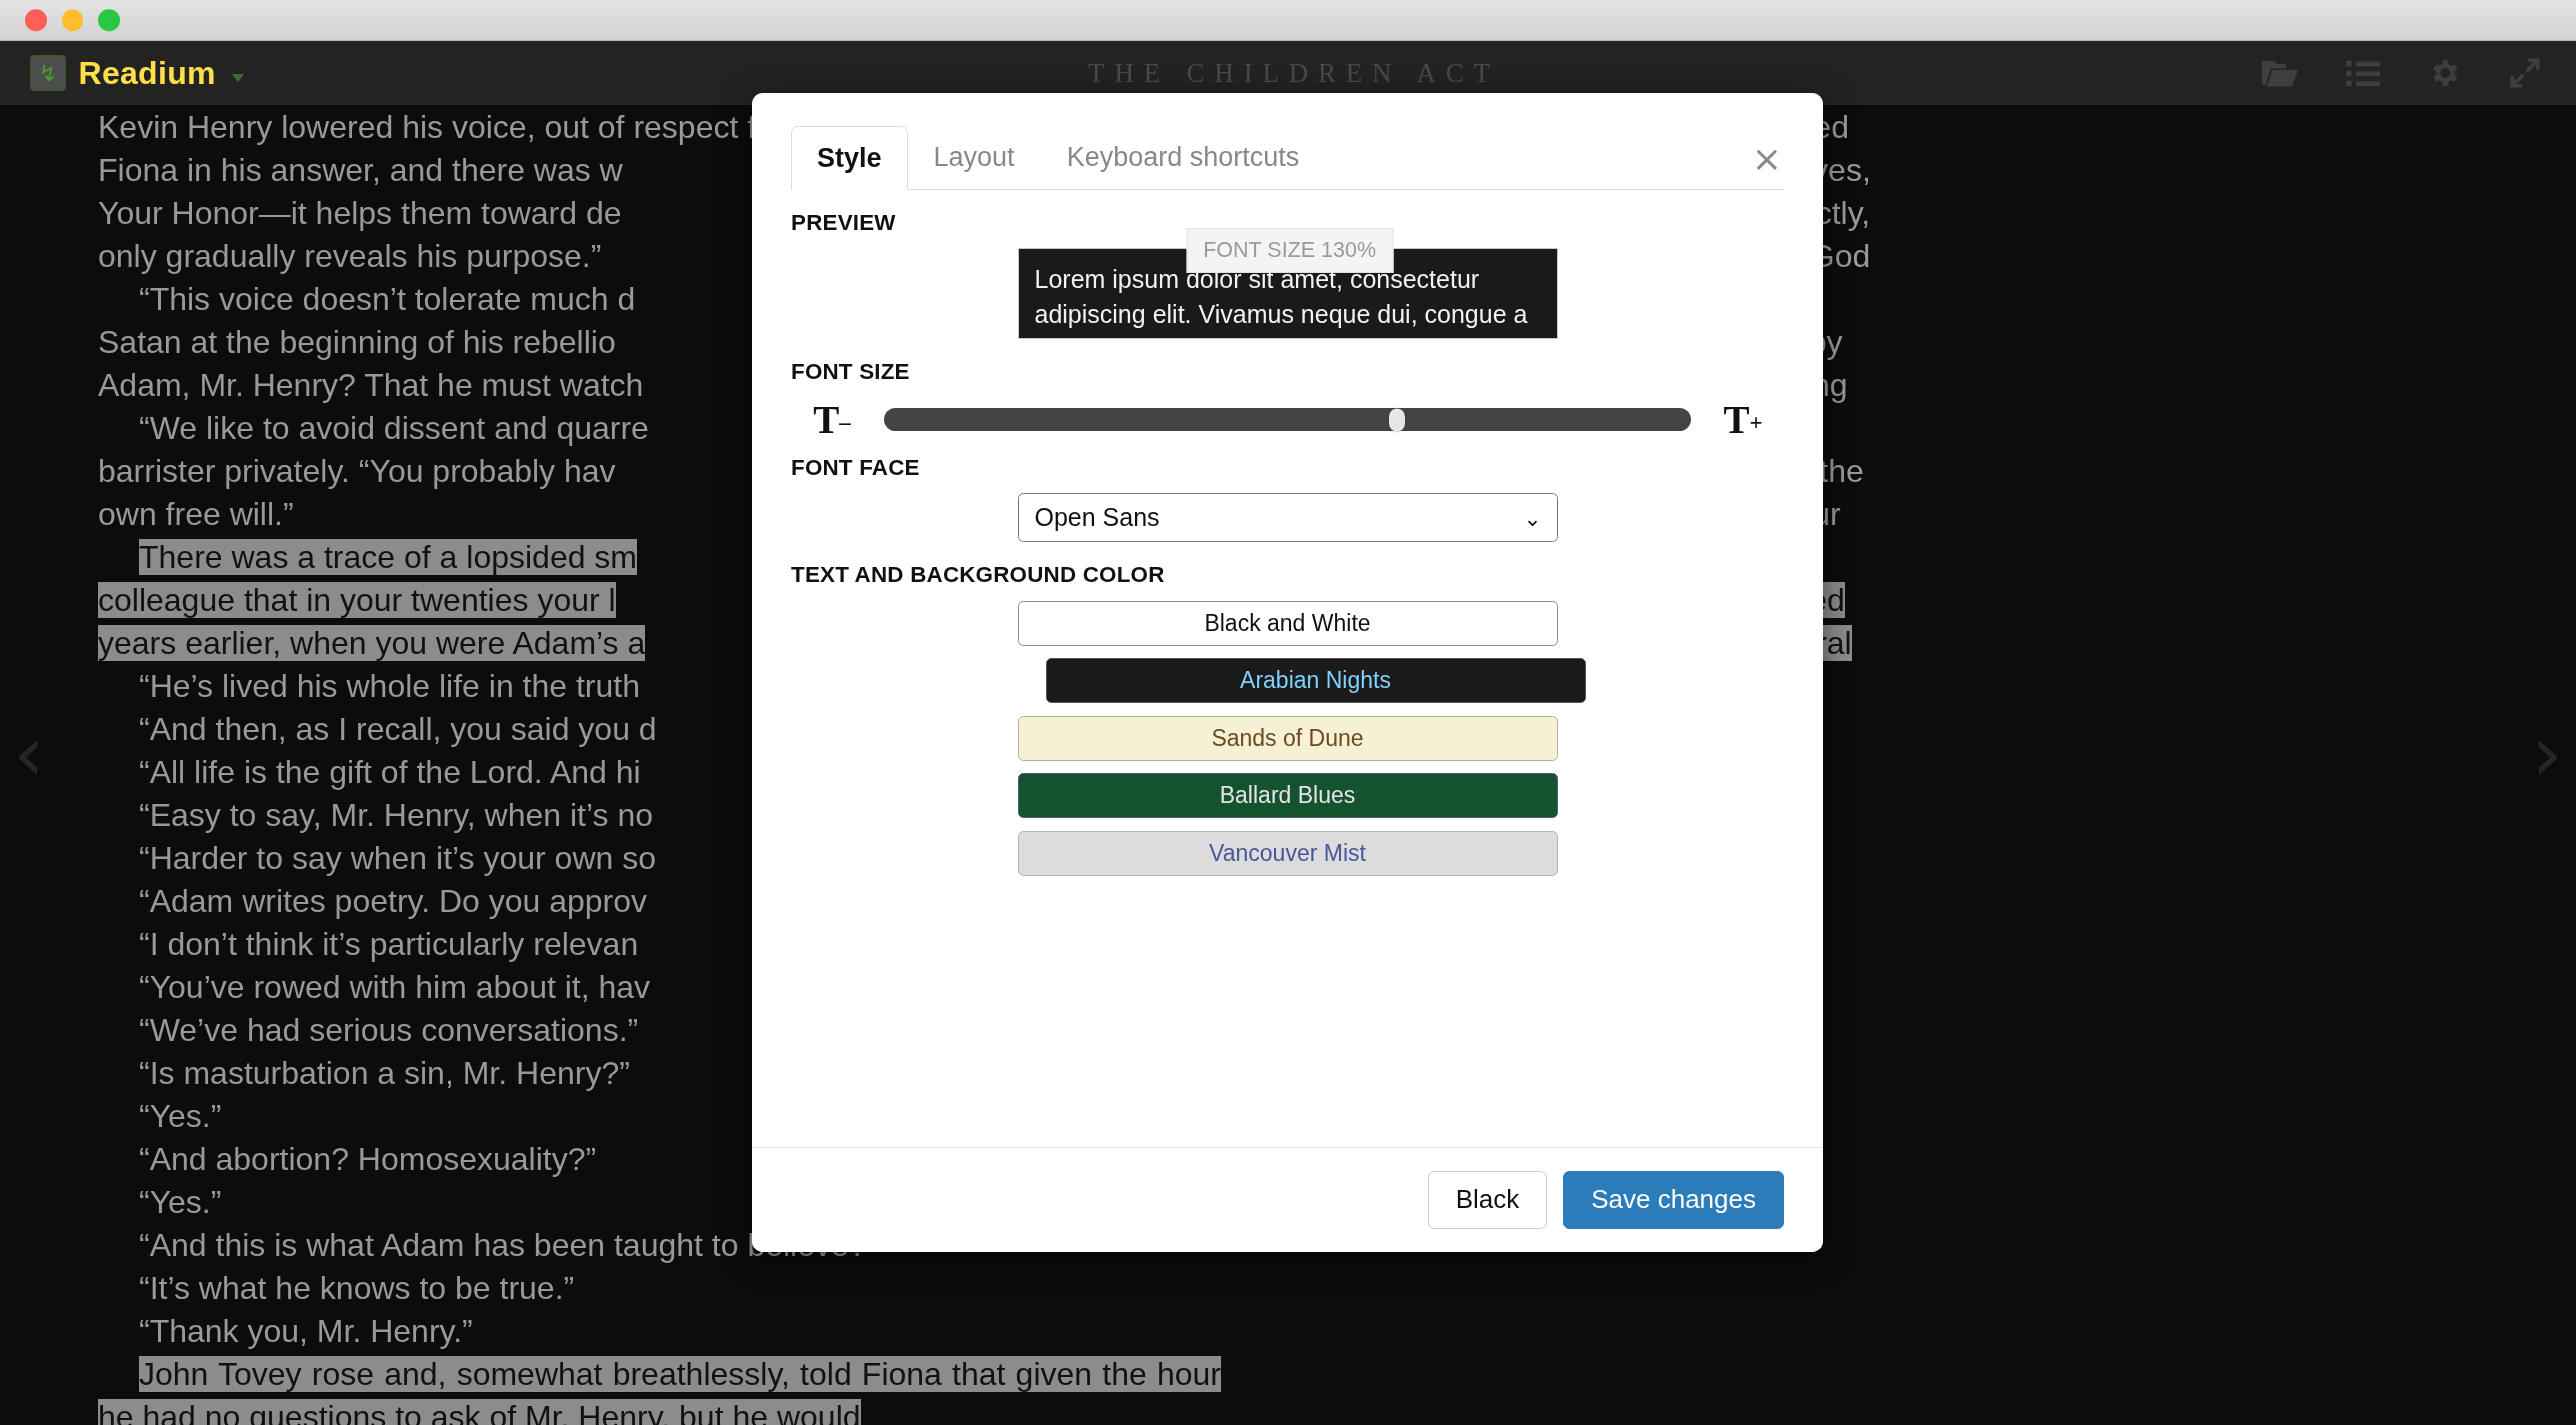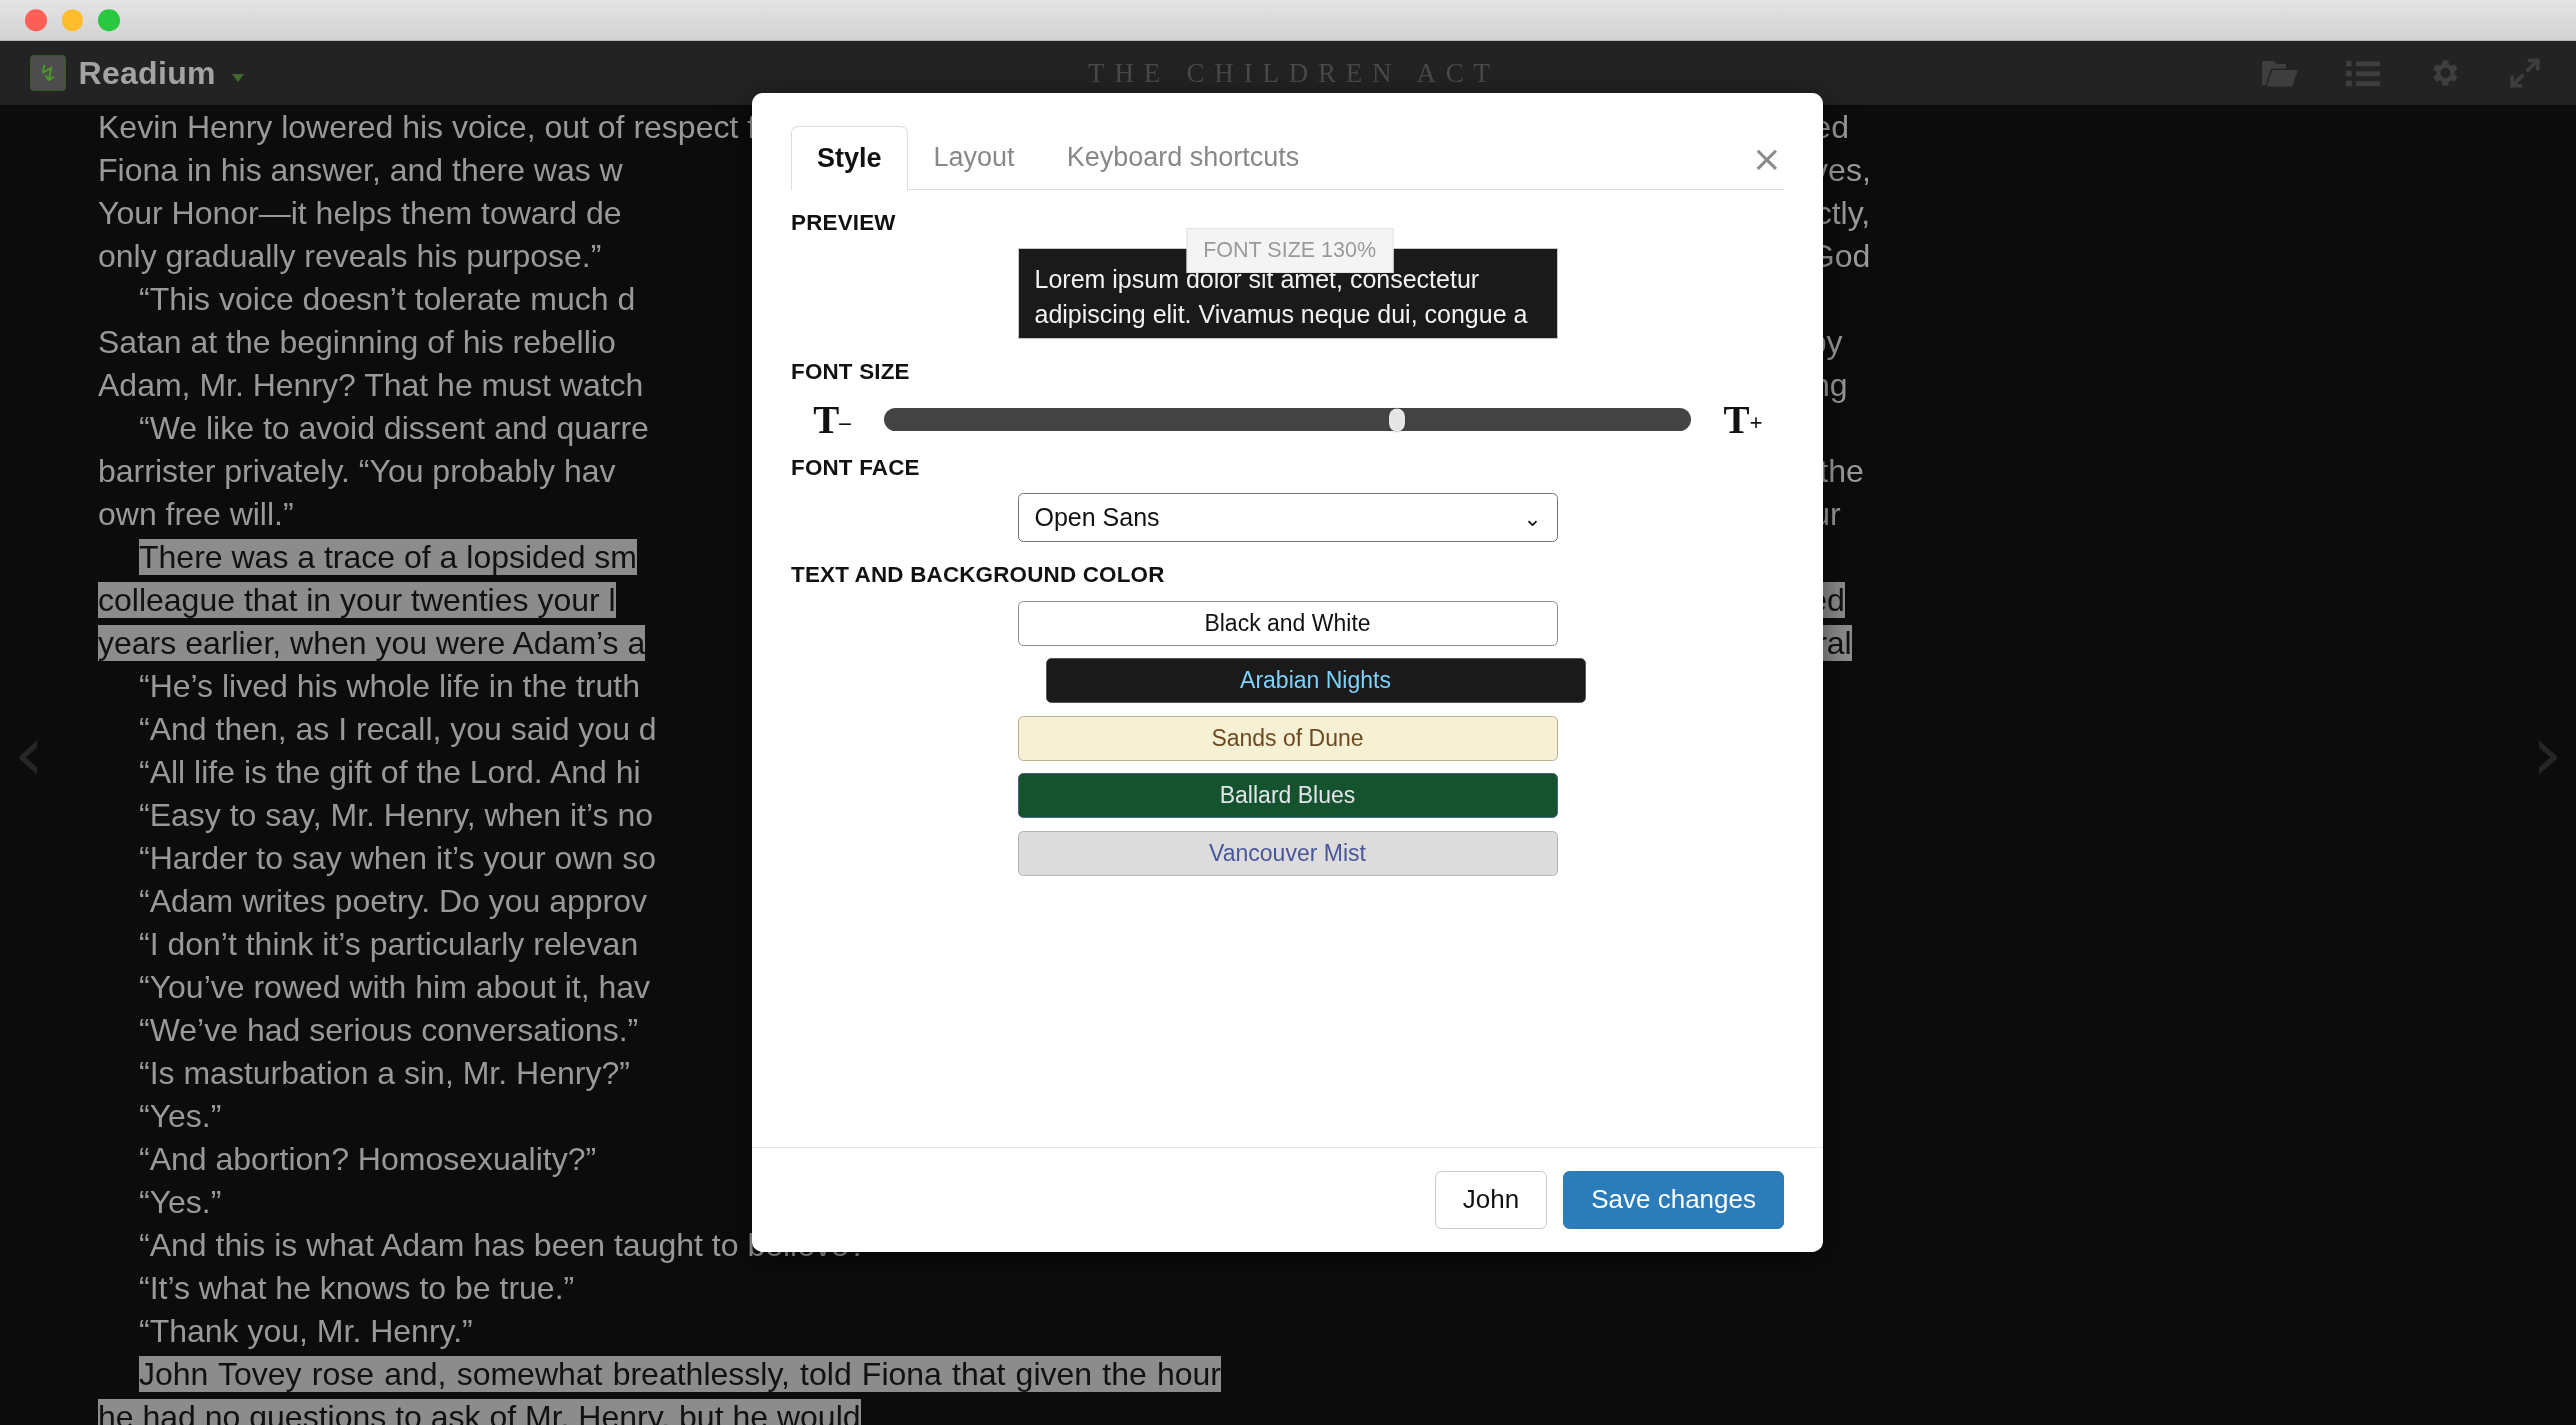--- a/index.html
+++ b/index.html
@@ -41,21 +41,21 @@
   .brand-logo {
     width: 36px; height: 36px;
     background: #4d4d4d;
     border: 1.8px solid #2f5e1f;
     border-radius: 3.6px;
     display: flex; align-items: center; justify-content: center;
     color: #4c9a2a; font-size: 22.4px; line-height: 1;
     font-family: "DejaVu Sans", sans-serif;
   }
   .brand-name {
-    color: #a3a3a3; font-size: 32px; font-weight: bold;
+    color: #fde047; font-size: 32px; font-weight: bold;
     letter-spacing: 0.3px;
   }
   .brand-caret {
     width: 0; height: 0;
     border-left: 6.3px solid transparent;
     border-right: 6.3px solid transparent;
     border-top: 8px solid #3f6a2c;
     margin-left: 3.6px; margin-top: 9px;
   }
   .book-title {
@@ -469,17 +469,17 @@
     <div class="themes" id="themes">
         <div class="theme-btn theme-bw">Black and White</div>
         <div class="theme-btn theme-arabian">Arabian Nights</div>
         <div class="theme-btn theme-sands">Sands of Dune</div>
         <div class="theme-btn theme-ballard">Ballard Blues</div>
         <div class="theme-btn theme-vancouver">Vancouver Mist</div>
       </div>
   </div>
 
   <div class="modal-footer">
-    <div class="btn btn-close">John</div>
+    <div class="btn btn-close">Black</div>
     <div class="btn btn-save">Save changes</div>
   </div>
 </div>
 
 
 </body></html>

